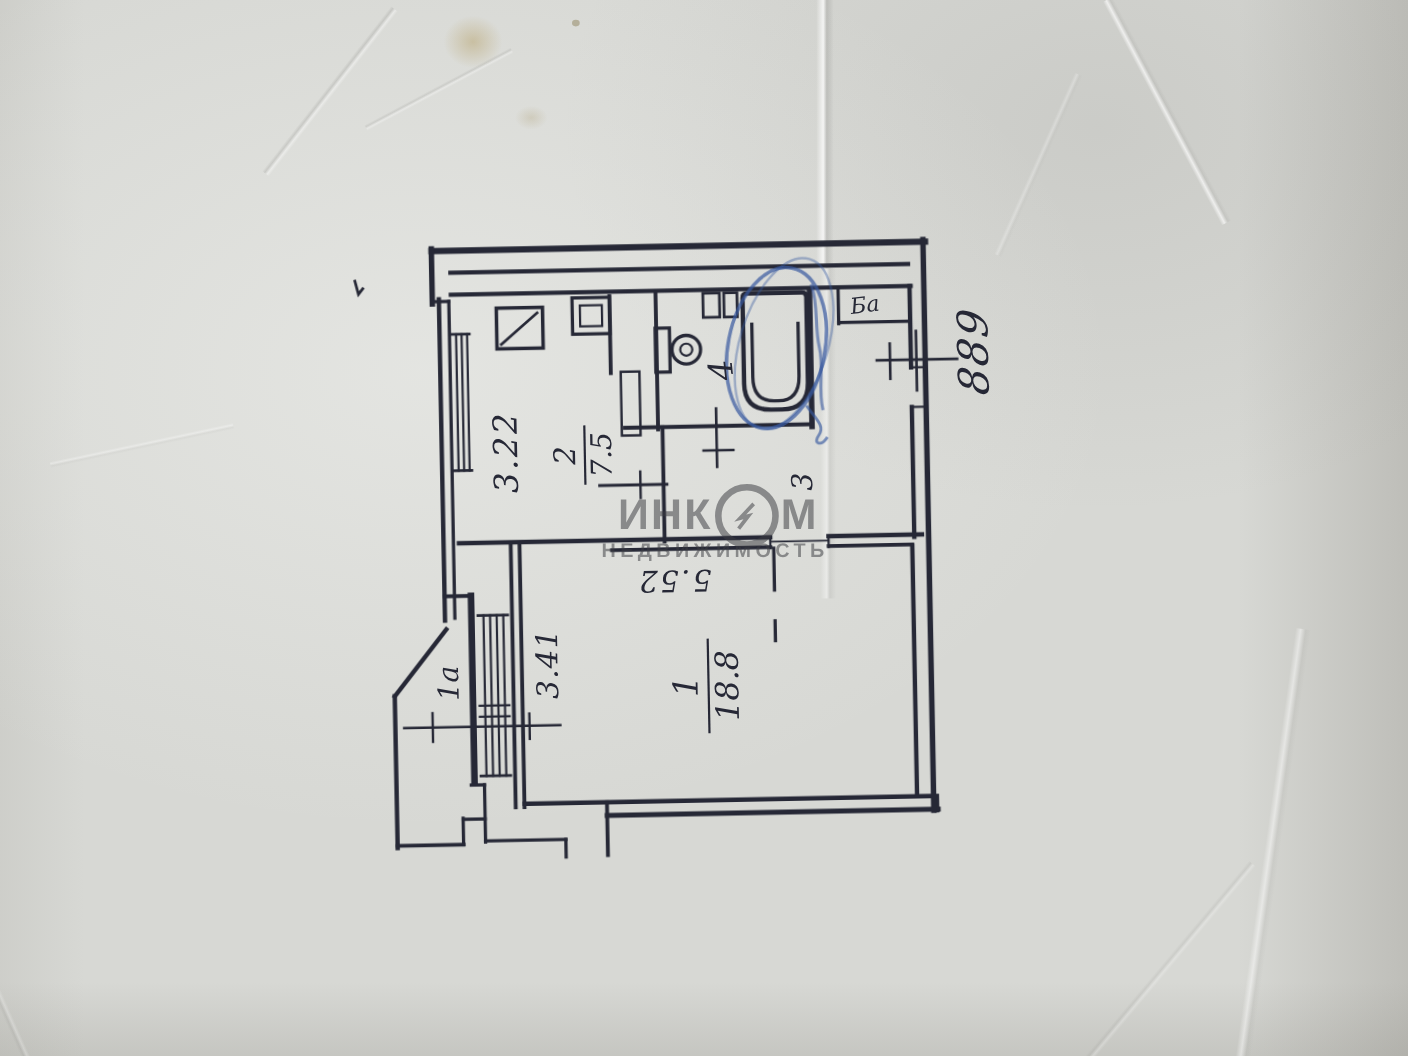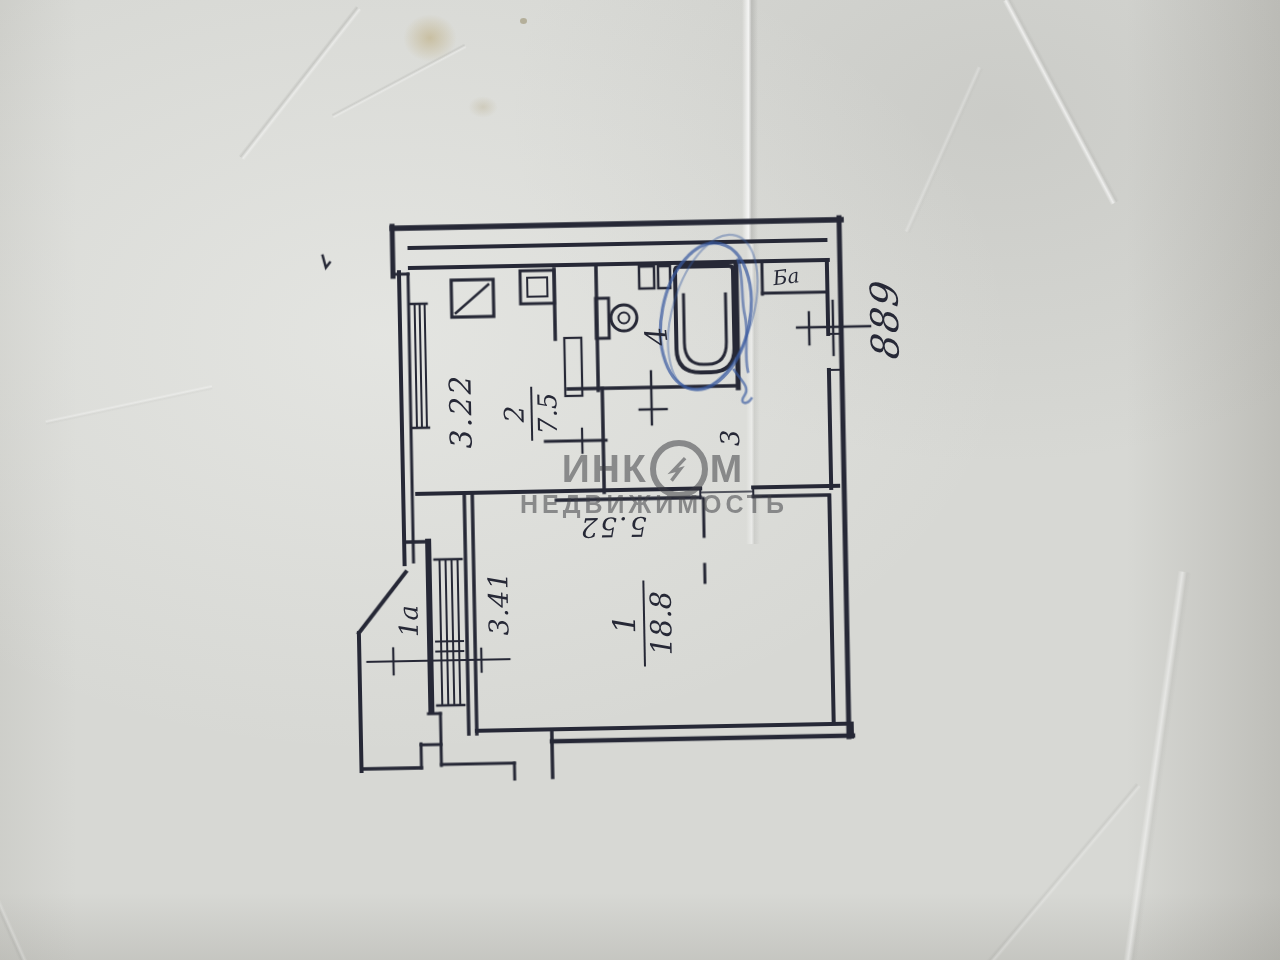--- a/index.html
+++ b/index.html
@@ -28,21 +28,21 @@
     transform-origin:center center;
   }
   .frac{text-align:center;line-height:1.02;}
   .frac .bar{border-top:2.6px solid #262836;margin:2px auto;}
   
   .wm{position:absolute;left:0;top:0;width:1280px;pointer-events:none;color:#3c3d42;opacity:.52;
       font-family:"Liberation Sans", sans-serif;font-weight:700;}
   .wm-line1{position:absolute;left:533px;top:440px;width:240px;display:flex;align-items:center;justify-content:center;
       font-size:39px;letter-spacing:2px;}
   .wm-o{width:46px;height:46px;border:6.5px solid #3c3d42;border-radius:50%;margin:0 2px;display:flex;align-items:center;justify-content:center;}
-  .wm-line2{position:absolute;left:520px;top:490px;width:260px;text-align:center;font-size:25px;letter-spacing:4px;}
+  .wm-line2{position:absolute;left:520px;top:490px;width:260px;text-align:center;font-size:18px;letter-spacing:4px;}
 </style>
 </head>
 <body>
 
 <div class="photo">
 
   <div class="crease cr-v" style="left:742px;top:-8px;width:16px;height:252px;"></div>
   <div class="crease cr-v" style="left:746px;top:244px;width:14px;height:300px;opacity:.55;"></div>
   <div class="crease cr-d" style="left:296px;top:-12px;width:8px;height:190px;transform:rotate(38deg);"></div>
   <div class="crease cr-d" style="left:396px;top:6px;width:6px;height:150px;transform:rotate(62deg);opacity:.8;"></div>

